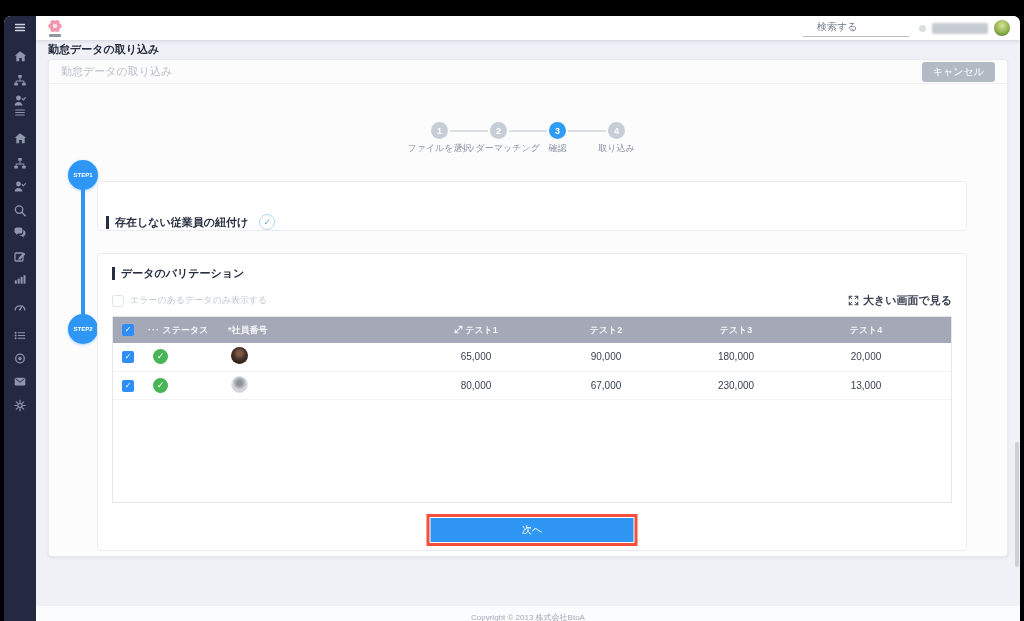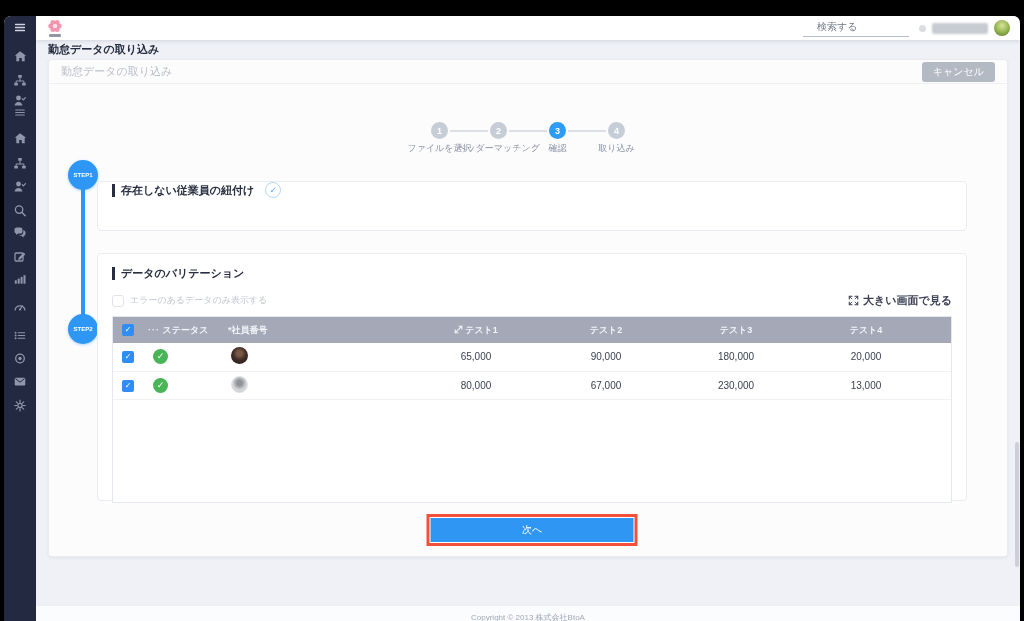--- a/index.html
+++ b/index.html
@@ -41,22 +41,22 @@
   .connector { width:38px; height:2px; background:#dcdfe6; margin:7.5px 2px 0 2px; }
 
   
   .rail { position:absolute; left:19px; top:76px; width:30px; height:108px; }
   .rail .line { position:absolute; left:13px; top:15px; width:4px; height:154px; background:#2e96f4; }
   .badge { position:absolute; left:0; width:30px; height:30px; border-radius:50%; background:#2e96f4; color:#fff; font-size:6px; font-weight:bold; display:flex; align-items:center; justify-content:center; box-shadow:0 1px 3px rgba(46,150,244,.4); }
   .badge.b2 { top:154px; }
 
   
   .panel { position:absolute; left:48px; right:40px; background:#fff; border:1px solid #e9ebf1; border-radius:4px; }
-  .panel1 { top:97px; height:50px; display:flex; align-items:flex-start; padding:0 14px; }
-  .panel2 { top:169px; height:248px; padding:12px 14px; }
+  .panel1 { top:97px; height:50px; display:flex; align-items:flex-end; padding:0 8px; }
+  .panel2 { top:169px; height:298px; padding:12px 14px; }
   .panel-title { display:flex; align-items:center; gap:6px; font-weight:bold; font-size:11px; color:#262e3f; }
   .tbar { width:3px; height:13px; background:#262e3f; flex:none; }
   .check-outline { width:16px; height:16px; border:1.5px solid #b5d9f3; border-radius:50%; color:#58a8e6; font-size:9px; display:flex; align-items:center; justify-content:center; margin-left:5px; flex:none; }
 
   .filter-row { margin-top:12px; display:flex; align-items:center; gap:6px; }
   .cb-empty { width:12px; height:12px; border:1px solid #dfe3ea; border-radius:3px; background:#fff; flex:none; }
   .filter-label { font-size:9px; color:#c2c7d1; }
   .expand { margin-left:auto; display:flex; align-items:center; gap:4px; font-size:11px; font-weight:bold; color:#3b4254; cursor:pointer; }
 
   

